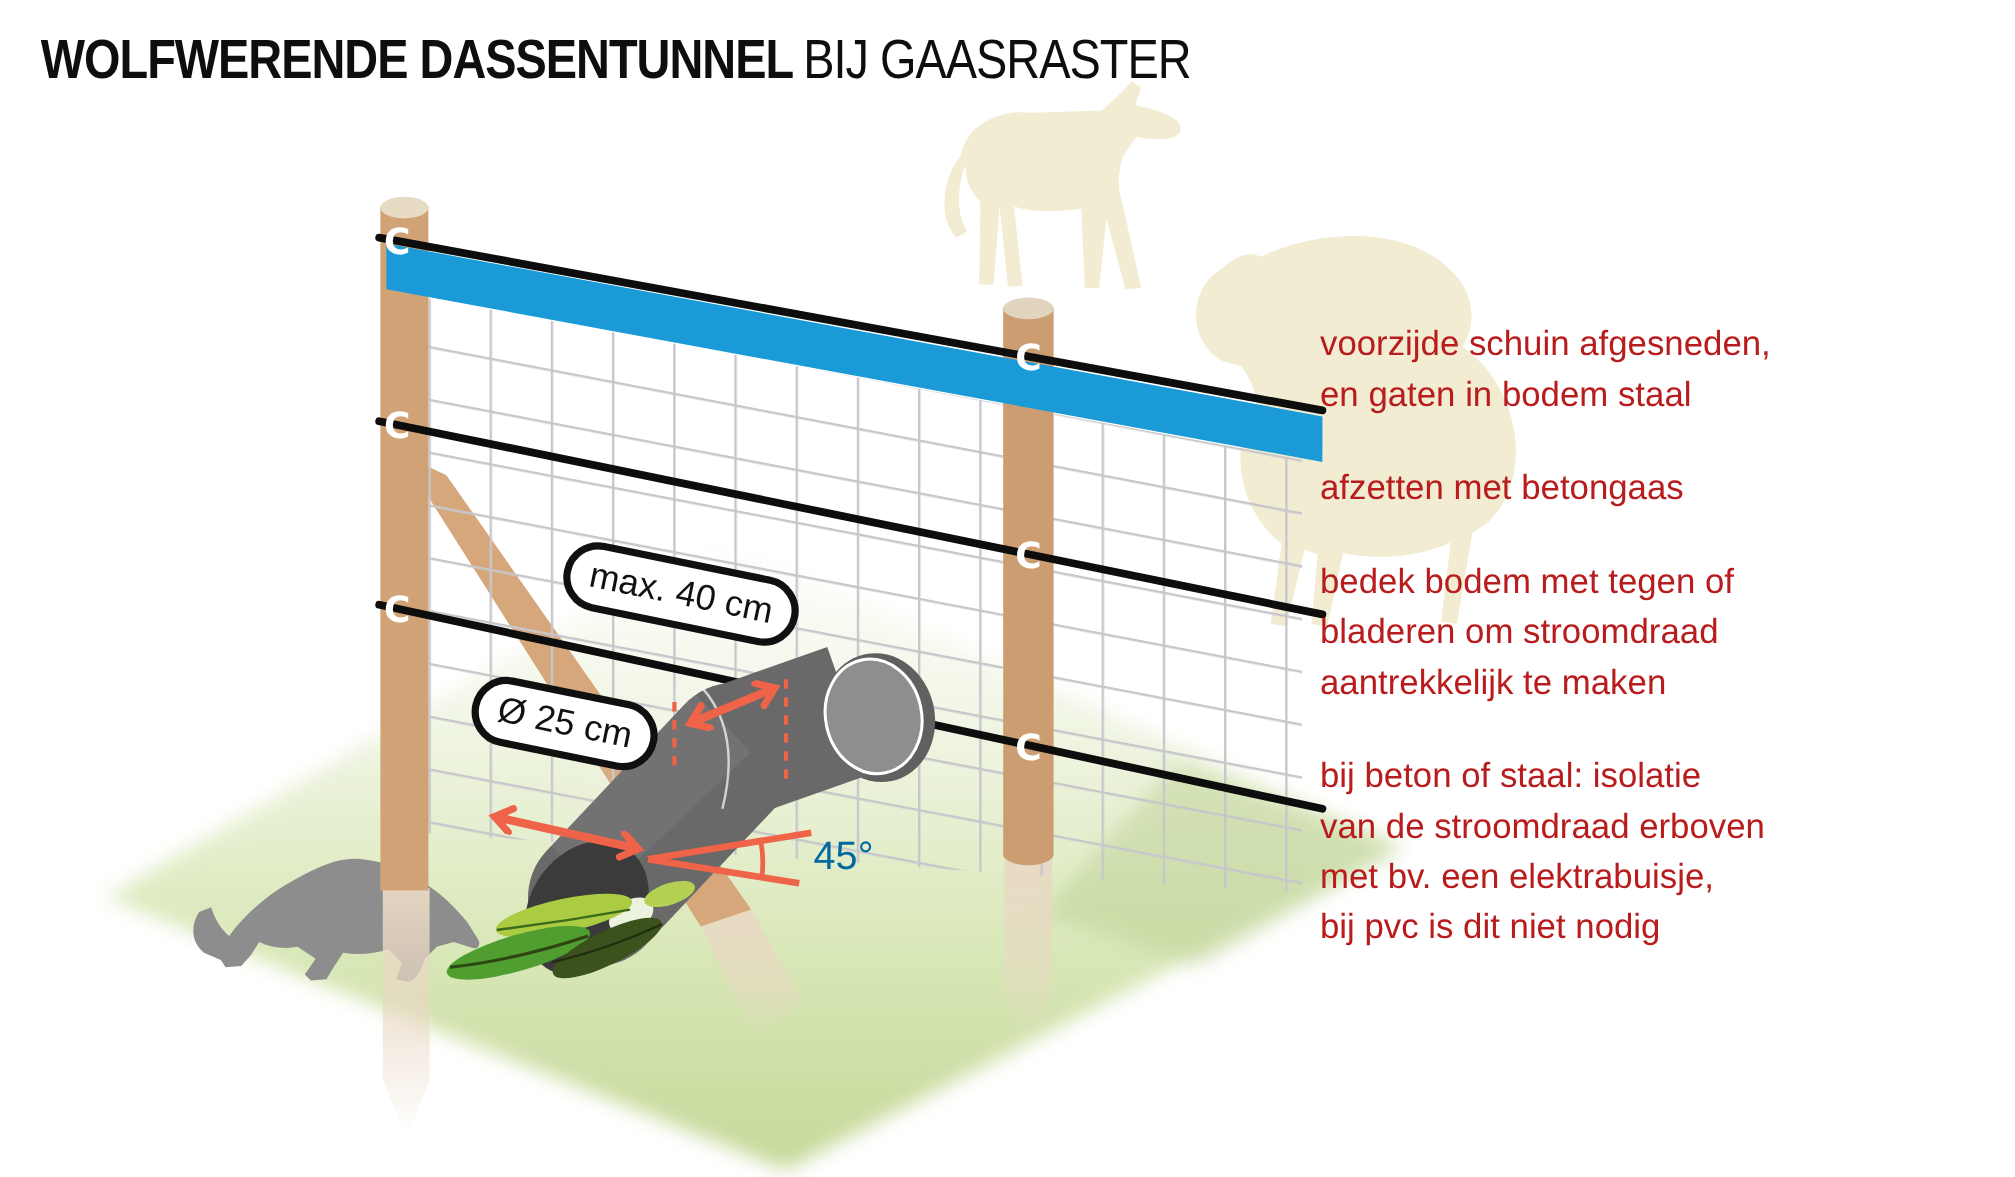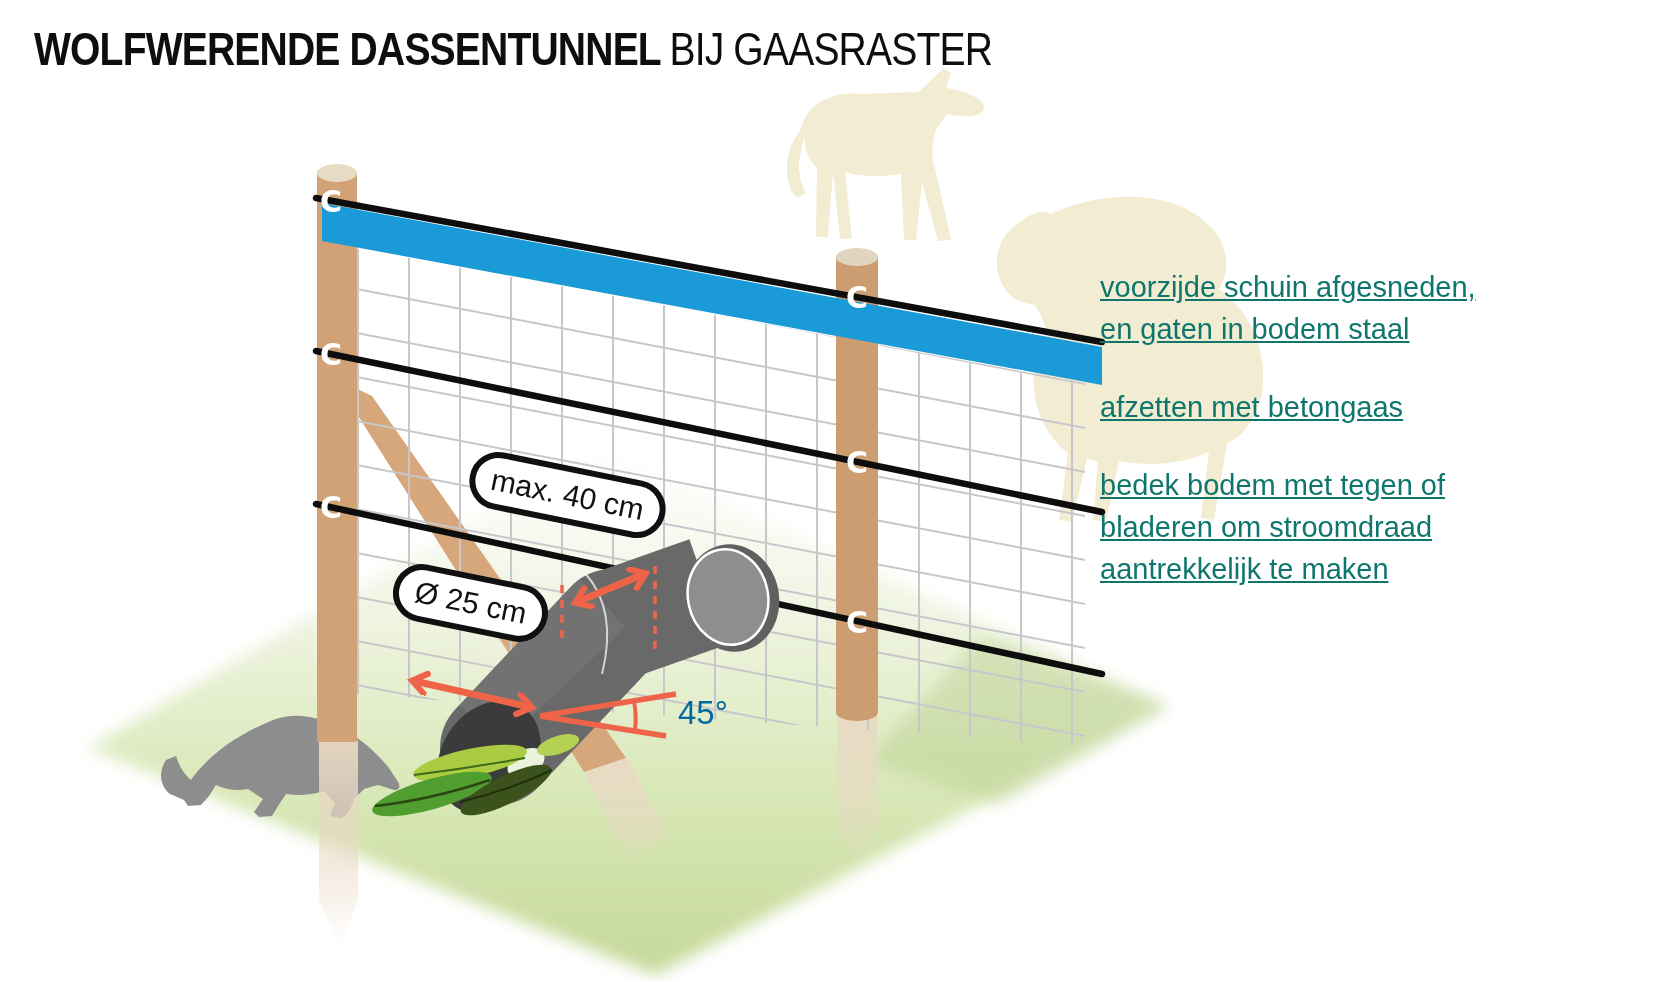--- a/index.html
+++ b/index.html
@@ -4,21 +4,21 @@
 <style>
   html,body{margin:0;padding:0;background:#fff;}
   .stage{position:relative;width:1679px;height:981px;overflow:hidden;background:#fff;
          font-family:"Liberation Sans",sans-serif;color:#1c1c1c;}
   .stage svg{position:absolute;left:0;top:0;}
   h1.title{position:absolute;left:34px;top:24px;margin:0;font-size:46px;line-height:1.1;
            letter-spacing:-1px;color:#0e0e0e;transform:scaleX(.85);transform-origin:left center;
            white-space:nowrap;font-weight:700;z-index:6;}
   h1.title .reg{font-weight:400;margin-left:10px;}
   .notes{position:absolute;left:1100px;top:266px;width:430px;z-index:6;}
-  .notes p{margin:0 0 36px 0;font-size:29px;line-height:42px;color:#0f766e;text-decoration:underline;}
+  .notes p{margin:0 0 36px 0;font-size:29px;line-height:42px;color:#b91c1c;}
   .notes p span{display:block;}
   .pill{position:absolute;z-index:5;background:#fff;border:6px solid #101010;border-radius:44px;
         padding:1px 16px;font-size:30px;line-height:44px;white-space:nowrap;color:#111;
         transform:rotate(11.5deg);transform-origin:center;}
   .pill.max40{left:468px;top:466px;}
   .pill.d25{left:392px;top:574px;}
   .angle-label{position:absolute;left:678px;top:694px;font-size:33px;color:#0369a1;z-index:5;}
 </style>
 </head>
 <body>
@@ -170,15 +170,21 @@
       <span>en gaten in bodem staal</span>
     </p>
     <p>
       <span>afzetten met betongaas</span>
     </p>
     <p>
       <span>bedek bodem met tegen of</span>
       <span>bladeren om stroomdraad</span>
       <span>aantrekkelijk te maken</span>
     </p>
+    <p>
+      <span>bij beton of staal: isolatie</span>
+      <span>van de stroomdraad erboven</span>
+      <span>met bv. een elektrabuisje,</span>
+      <span>bij pvc is dit niet nodig</span>
+    </p>
   </div>
 
 </div>
 
 </body></html>

